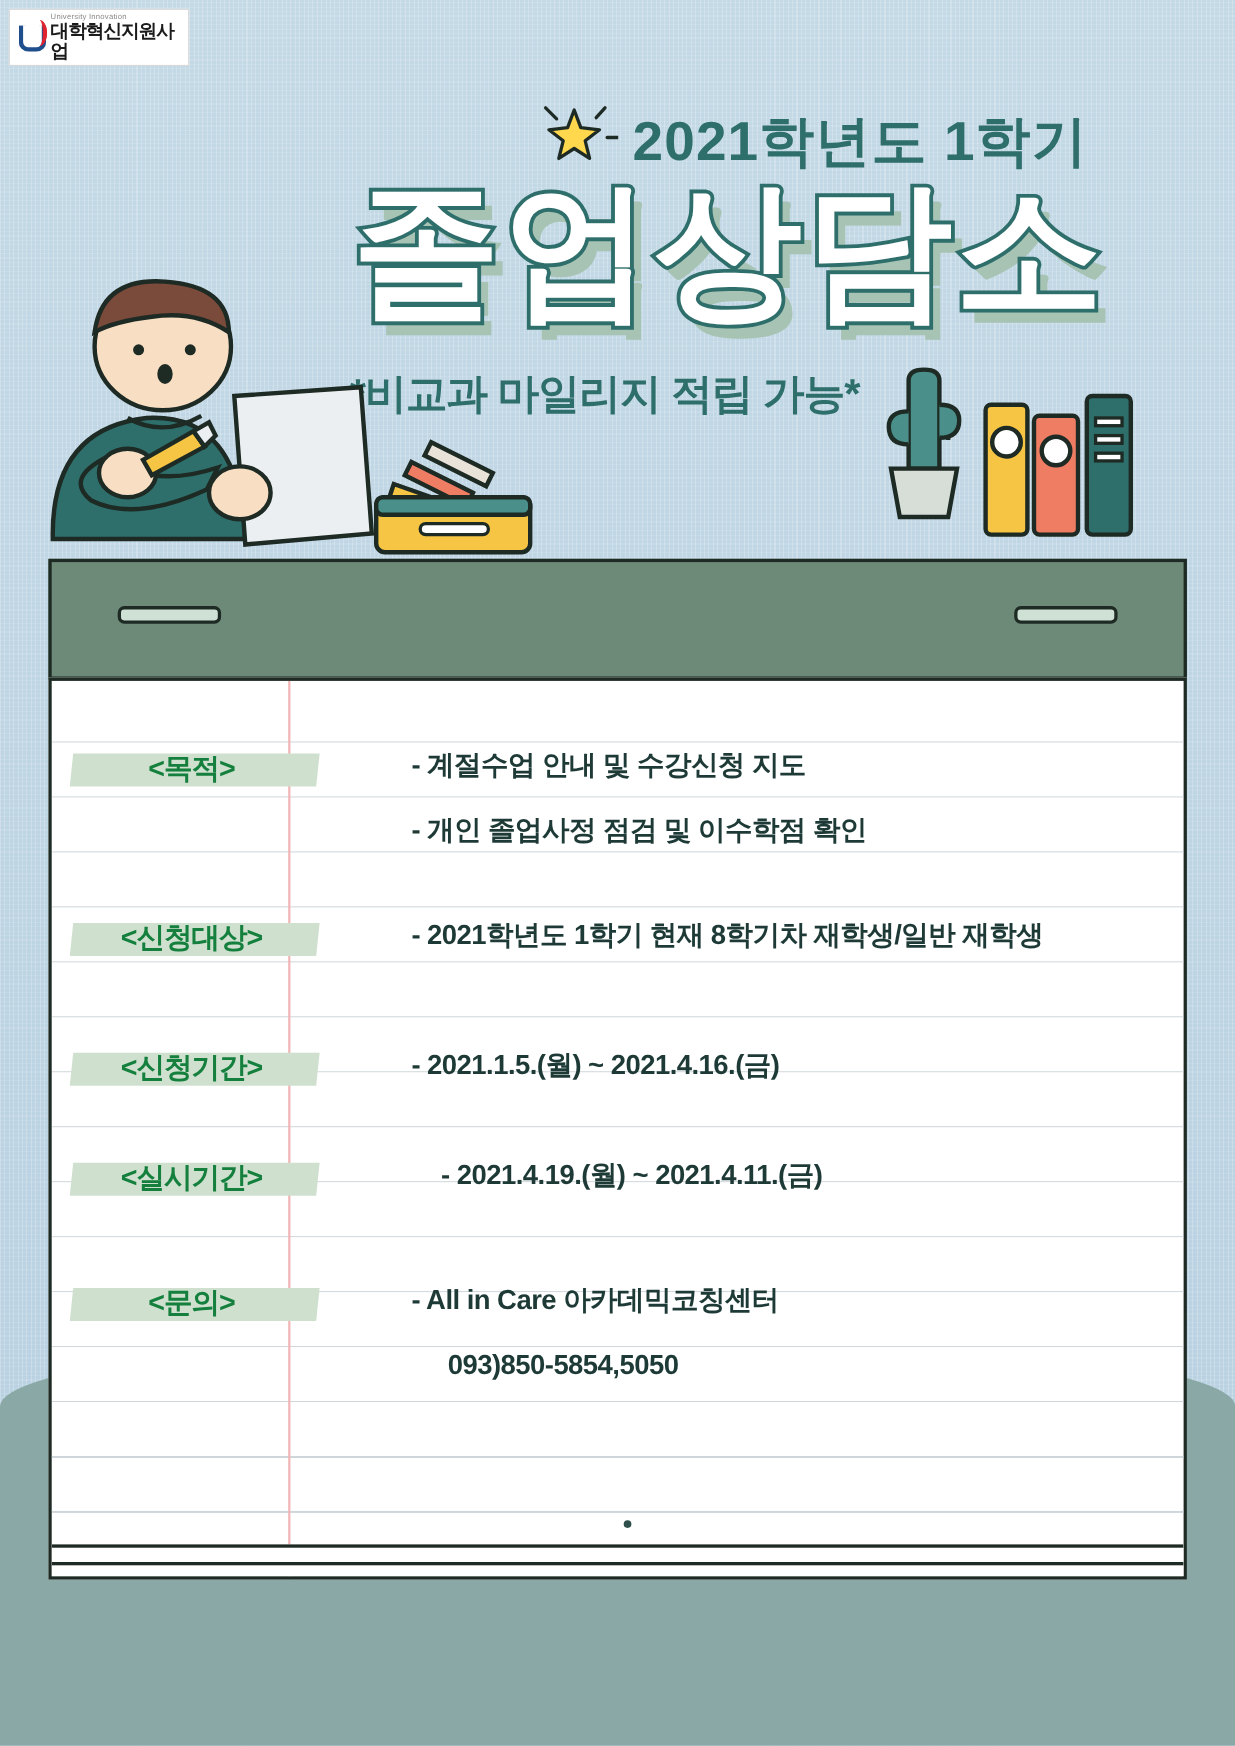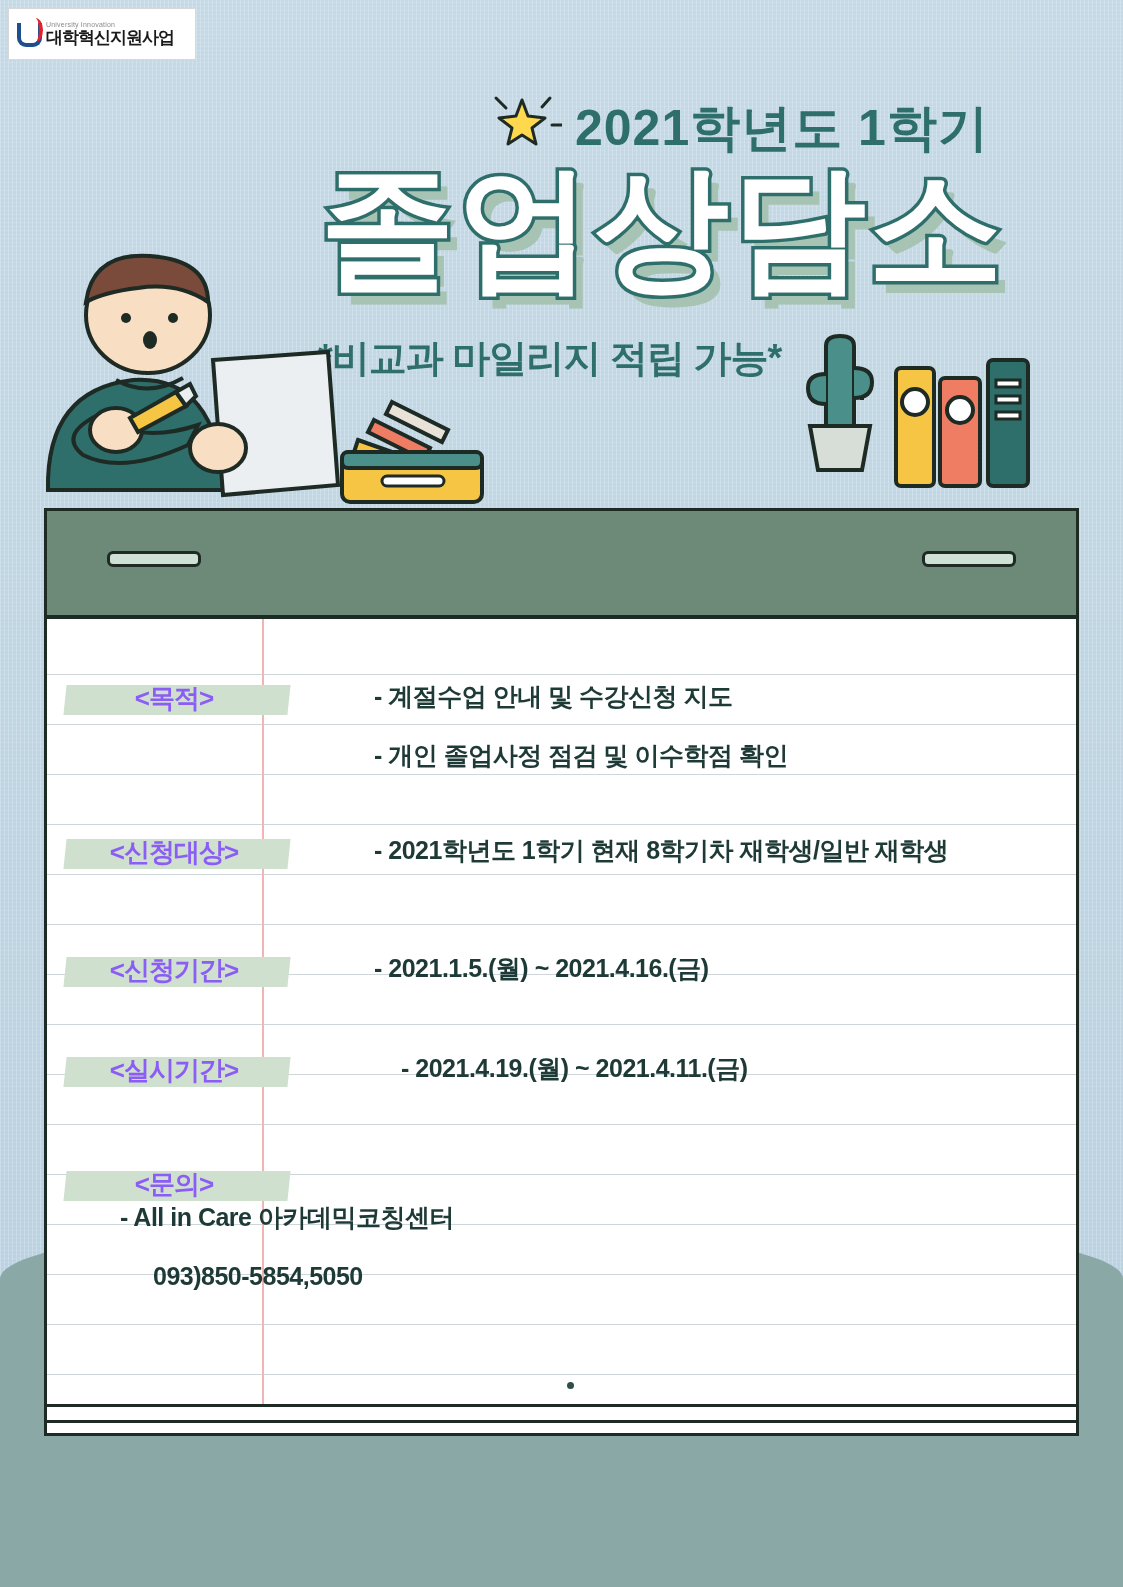--- a/index.html
+++ b/index.html
@@ -34,21 +34,21 @@
     background: #8aa9a6;
     border-top-left-radius: 60% 80px;
     border-top-right-radius: 60% 80px;
   }
 
   
   .logo-box {
     position: absolute;
     left: 8px;
     top: 8px;
-    width: 188px;
+    width: 164px;
     height: 52px;
     background: #ffffff;
     border: 1px solid #d8d8d8;
     display: flex;
     align-items: center;
     gap: 5px;
     padding: 0 6px;
     box-sizing: border-box;
   }
   .logo-mark {
@@ -225,21 +225,21 @@
     left: 0;
     right: 0;
     display: flex;
     align-items: flex-start;
   }
   .label {
     width: 254px;
     text-align: center;
     font-size: 26px;
     font-weight: bold;
-    color: #8b5cf6;
+    color: #15803d;
     letter-spacing: -1px;
     position: relative;
     box-sizing: border-box;
     padding: 0 8px;
   }
   .label .hl {
     position: absolute;
     left: 18px;
     right: 12px;
     top: 4px;
@@ -406,21 +406,21 @@
 
     <div class="row" style="top:434px;gap:27px;">
       <div class="label">
         <div class="hl"></div><span class="txt">&lt;실시기간&gt;</span>
       </div>
       <div class="content">
         <div class="line">- 2021.4.19.(월) ~ 2021.4.11.(금)</div>
       </div>
     </div>
 
-    <div class="row" style="top:548px;flex-direction:column;">
+    <div class="row" style="top:548px;">
       <div class="label">
         <div class="hl"></div><span class="txt">&lt;문의&gt;</span>
       </div>
       <div class="content">
         <div class="line">- All in Care 아카데믹코칭센터</div>
         <div class="line indent">093)850-5854,5050</div>
       </div>
     </div>
 
   </div>

